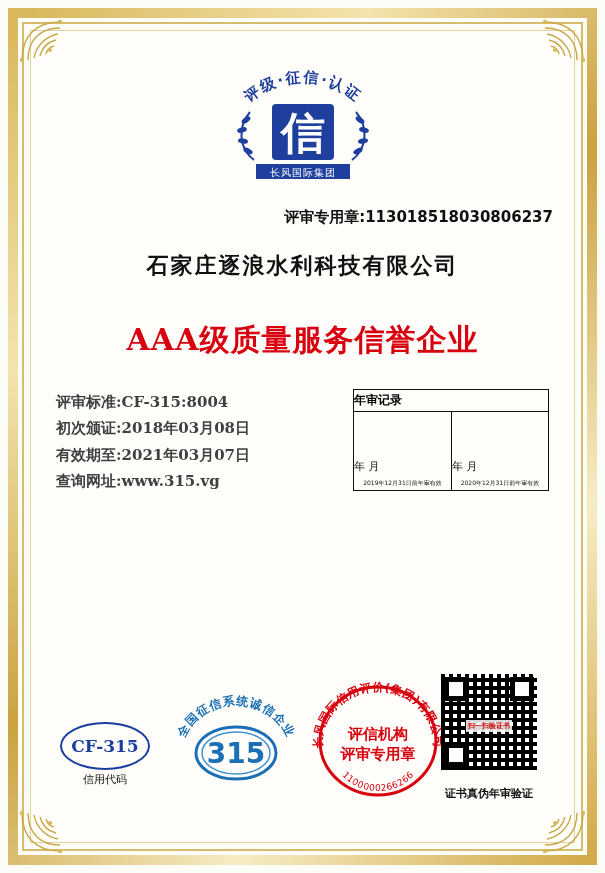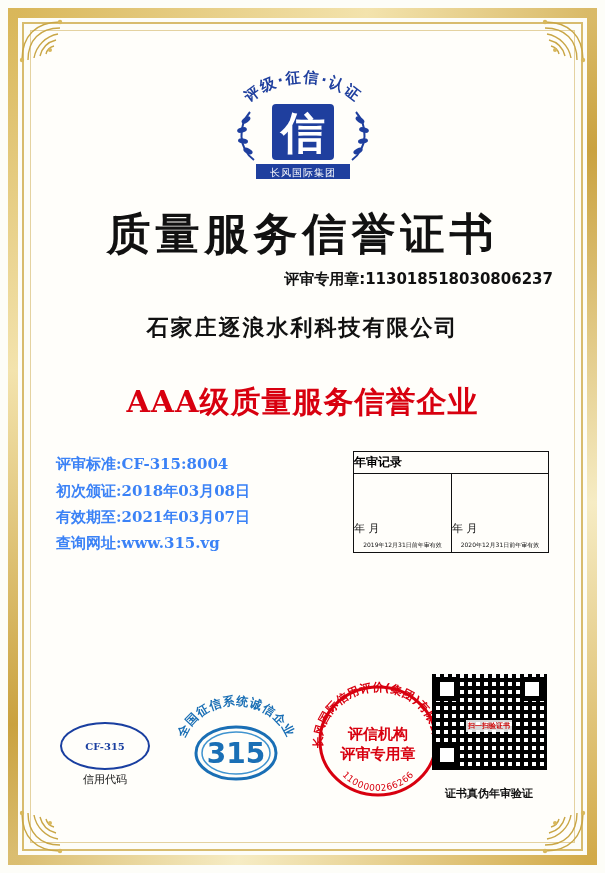--- a/index.html
+++ b/index.html
@@ -116,21 +116,21 @@
     display: flex;
     justify-content: space-between;
     align-items: flex-start;
     padding: 0 16px;
     box-sizing: border-box;
   }
   .details {
     font-family: "DejaVu Serif", serif;
     font-size: 15px;
     font-weight: bold;
-    color: #3b82f6;
+    color: #404040;
     line-height: 1.75;
   }
   .details div { white-space: nowrap; }
 
   .review-box {
     width: 196px;
     border: 1.5px solid #111;
     box-sizing: border-box;
   }
   .review-title {
@@ -190,37 +190,36 @@
 
   .cf-seal { left: 20px; bottom: 36px; }
   .cf-oval {
     width: 86px; height: 44px;
     border: 2px solid #1a3fa0;
     border-radius: 50%;
     display: flex; align-items: center; justify-content: center;
     color: #1a3fa0;
     font-family: "DejaVu Serif", serif;
     font-weight: bold;
-    font-size: 10px;
+    font-size: 17px;
   }
 
   .badge-315 { left: 130px; bottom: 26px; width: 132px; height: 110px; }
   .red-seal  { left: 268px; bottom: 22px; width: 140px; height: 124px; }
 
   .qr-wrap { right: 18px; bottom: 22px; width: 116px; }
   .qr {
     width: 96px; height: 96px;
     margin: 0 auto;
     background-image:
       repeating-linear-gradient(90deg,#000 0 4px,#fff 4px 8px),
       repeating-linear-gradient(0deg,#000 0 4px,#fff 4px 8px);
     background-blend-mode: multiply;
     background-color: #fff;
     position: relative;
-    padding-left: 19px;
   }
   .qr::before, .qr::after, .qr .q3 {
     content: "";
     position: absolute;
     width: 24px; height: 24px;
     background: #fff;
     border: 5px solid #000;
     box-sizing: border-box;
   }
   .qr::before { left: 3px; top: 3px; }
@@ -350,21 +349,20 @@
         </g>
 
         <rect x="62" y="44" width="62" height="56" rx="4" fill="#1f3f9e"></rect>
         <text x="93" y="88" text-anchor="middle" font-family="DejaVu Serif, serif" font-size="44" font-weight="bold" fill="#ffffff">信</text>
 
         <rect x="46" y="104" width="94" height="15" fill="#1f3f9e"></rect>
         <text x="93" y="115.5" text-anchor="middle" font-family="DejaVu Sans, sans-serif" font-size="10" fill="#ffffff" letter-spacing="1">长风国际集团</text>
       </svg>
     </div>
 
-    <div class="main-title">质量服务信誉证书</div>
 
     <div class="credit-code">
       <span>评审专用章:</span><span>113018518030806237</span>
     </div>
 
     <div class="company">石家庄逐浪水利科技有限公司</div>
 
     <div class="award">AAA级质量服务信誉企业</div>
 
     <div class="mid-section">

